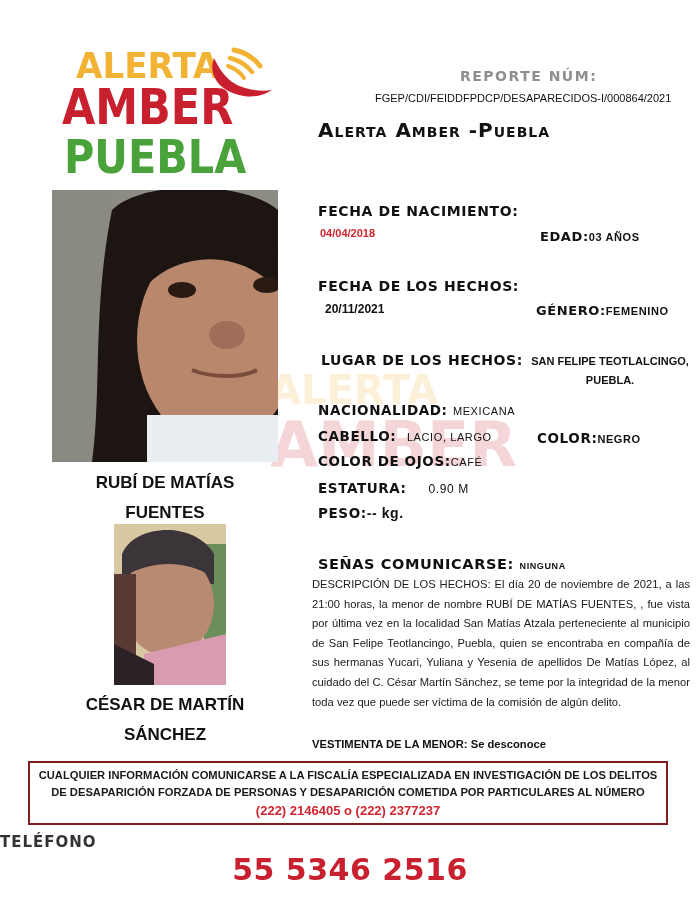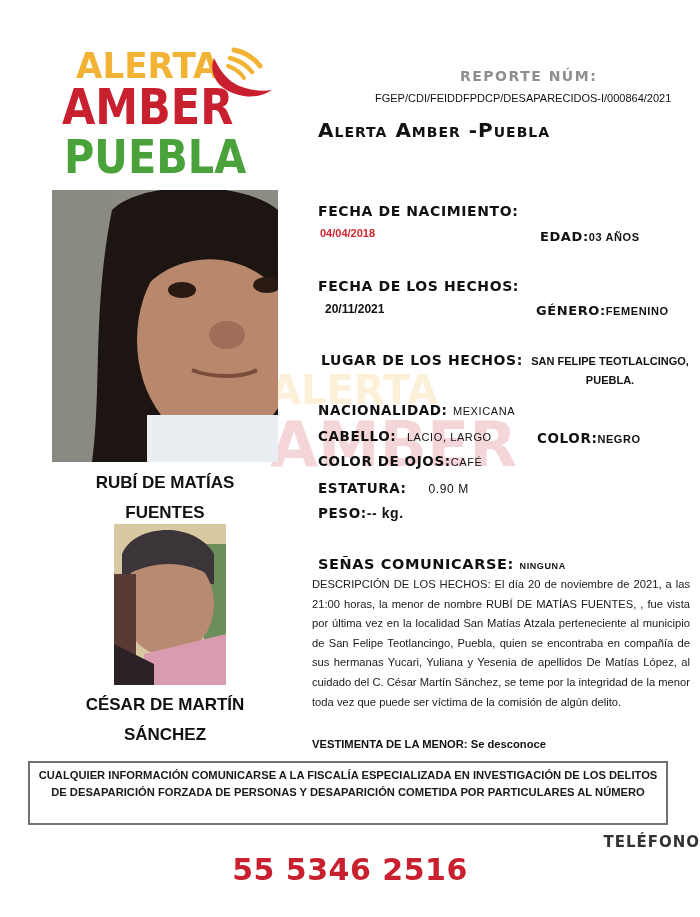--- a/index.html
+++ b/index.html
@@ -66,25 +66,25 @@
 
     .f-senas { left: 318px; top: 556px; font-size: 14.5px; }
     .f-senas .val { font-size: 9px; font-weight: bold; }
 
     .desc { left: 312px; top: 575px; width: 378px; font-size: 11.2px; line-height: 19.6px; text-align: justify; color: #1a1a1a; }
     .desc b { font-weight: normal; }
 
     .vestimenta { left: 312px; top: 738px; font-size: 11.2px; font-weight: bold; color: #111; }
 
     
-    .info-box { left: 28px; top: 761px; width: 640px; height: 64px; border: 2px solid #737373; padding-top: 4px; text-align: center; }
+    .info-box { left: 28px; top: 761px; width: 640px; height: 64px; border: 2px solid #7f1d1d; padding-top: 4px; text-align: center; }
     .info-line { font-size: 11.2px; font-weight: bold; color: #1a1a1a; line-height: 17px; }
     .info-phones { font-size: 13px; font-weight: bold; color: #d0262f; line-height: 19px; }
 
-    .tel-label { left: 0; top: 833px; width: 700px; text-align: right; font-family: "DejaVu Sans", sans-serif; font-weight: bold; font-size: 15px; color: #333; letter-spacing: 1px; }
+    .tel-label { left: 0; top: 833px; width: 700px; text-align: left; font-family: "DejaVu Sans", sans-serif; font-weight: bold; font-size: 15px; color: #333; letter-spacing: 1px; }
     .tel-number { left: 0; top: 852px; width: 700px; text-align: center; font-family: "DejaVu Sans", sans-serif; font-weight: bold; font-size: 30px; color: #c8202e; letter-spacing: 0.5px; }
   </style>
 </head>
 <body>
 
 <div class="abs logo">
   <span class="logo-line logo-alerta">ALERTA</span>
   <span class="logo-line logo-amber">AMBER</span>
   <span class="logo-line logo-puebla">PUEBLA</span>
   <svg class="logo-swoosh" viewBox="0 0 70 60">
@@ -172,16 +172,17 @@
   <span>SEÑAS COMUNICARSE:</span> <span class="val">NINGUNA</span>
 </div>
 
 <div class="abs desc"><b>DESCRIPCIÓN DE LOS HECHOS</b><span>: El día 20 de noviembre de 2021, a las 21:00 horas, la menor de nombre </span><b>RUBÍ DE MATÍAS FUENTES, ,</b><span> fue vista por última vez en la localidad San Matías Atzala perteneciente al municipio de San Felipe Teotlancingo, Puebla, quien se encontraba en compañía de sus hermanas Yucari, Yuliana y Yesenia de apellidos De Matías López, al cuidado del C. César Martín Sánchez, se teme por la integridad de la menor toda vez que puede ser víctima de la comisión de algún delito.</span></div>
 
 <div class="abs vestimenta">VESTIMENTA DE LA MENOR: Se desconoce</div>
 
 <div class="abs info-box">
   <div class="info-line">CUALQUIER INFORMACIÓN COMUNICARSE A LA FISCALÍA ESPECIALIZADA EN INVESTIGACIÓN DE LOS DELITOS</div>
   <div class="info-line">DE DESAPARICIÓN FORZADA DE PERSONAS Y DESAPARICIÓN COMETIDA POR PARTICULARES AL NÚMERO</div>
+  <div class="info-phones">(222) 2146405 o (222) 2377237</div>
 </div>
 
 <div class="abs tel-label">TELÉFONO</div>
 <div class="abs tel-number">55 5346 2516</div>
 
 </body></html>

